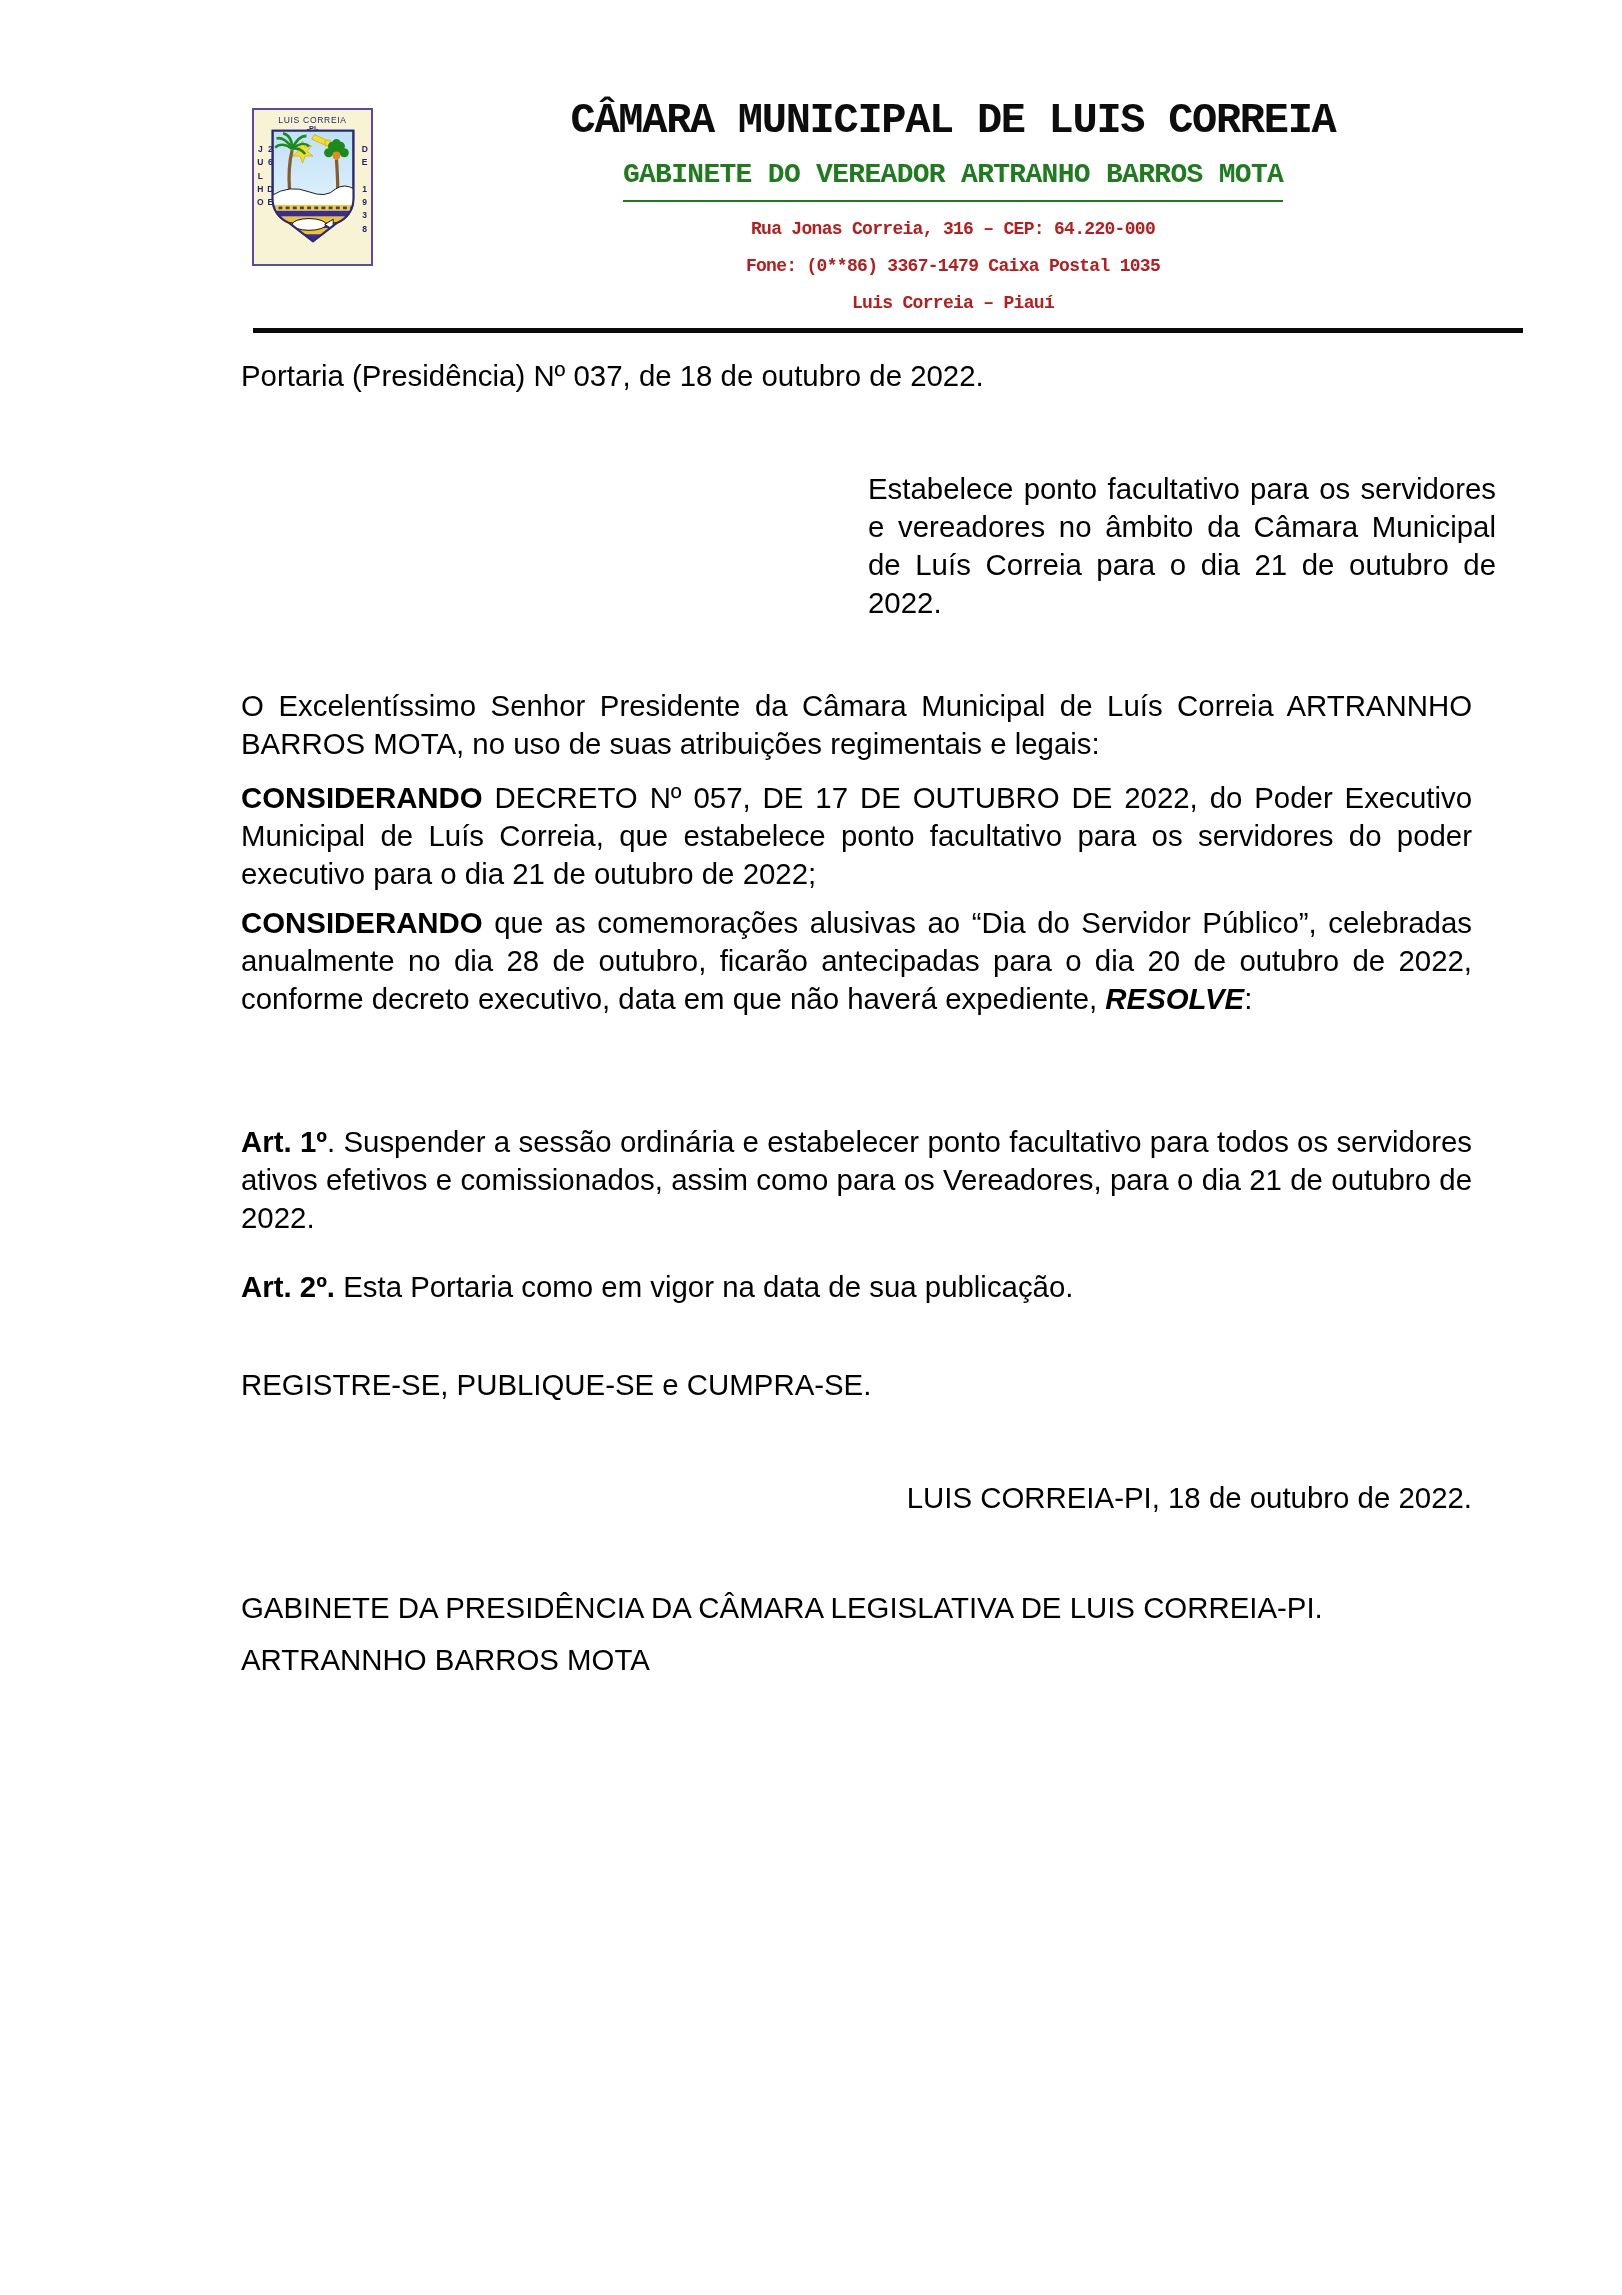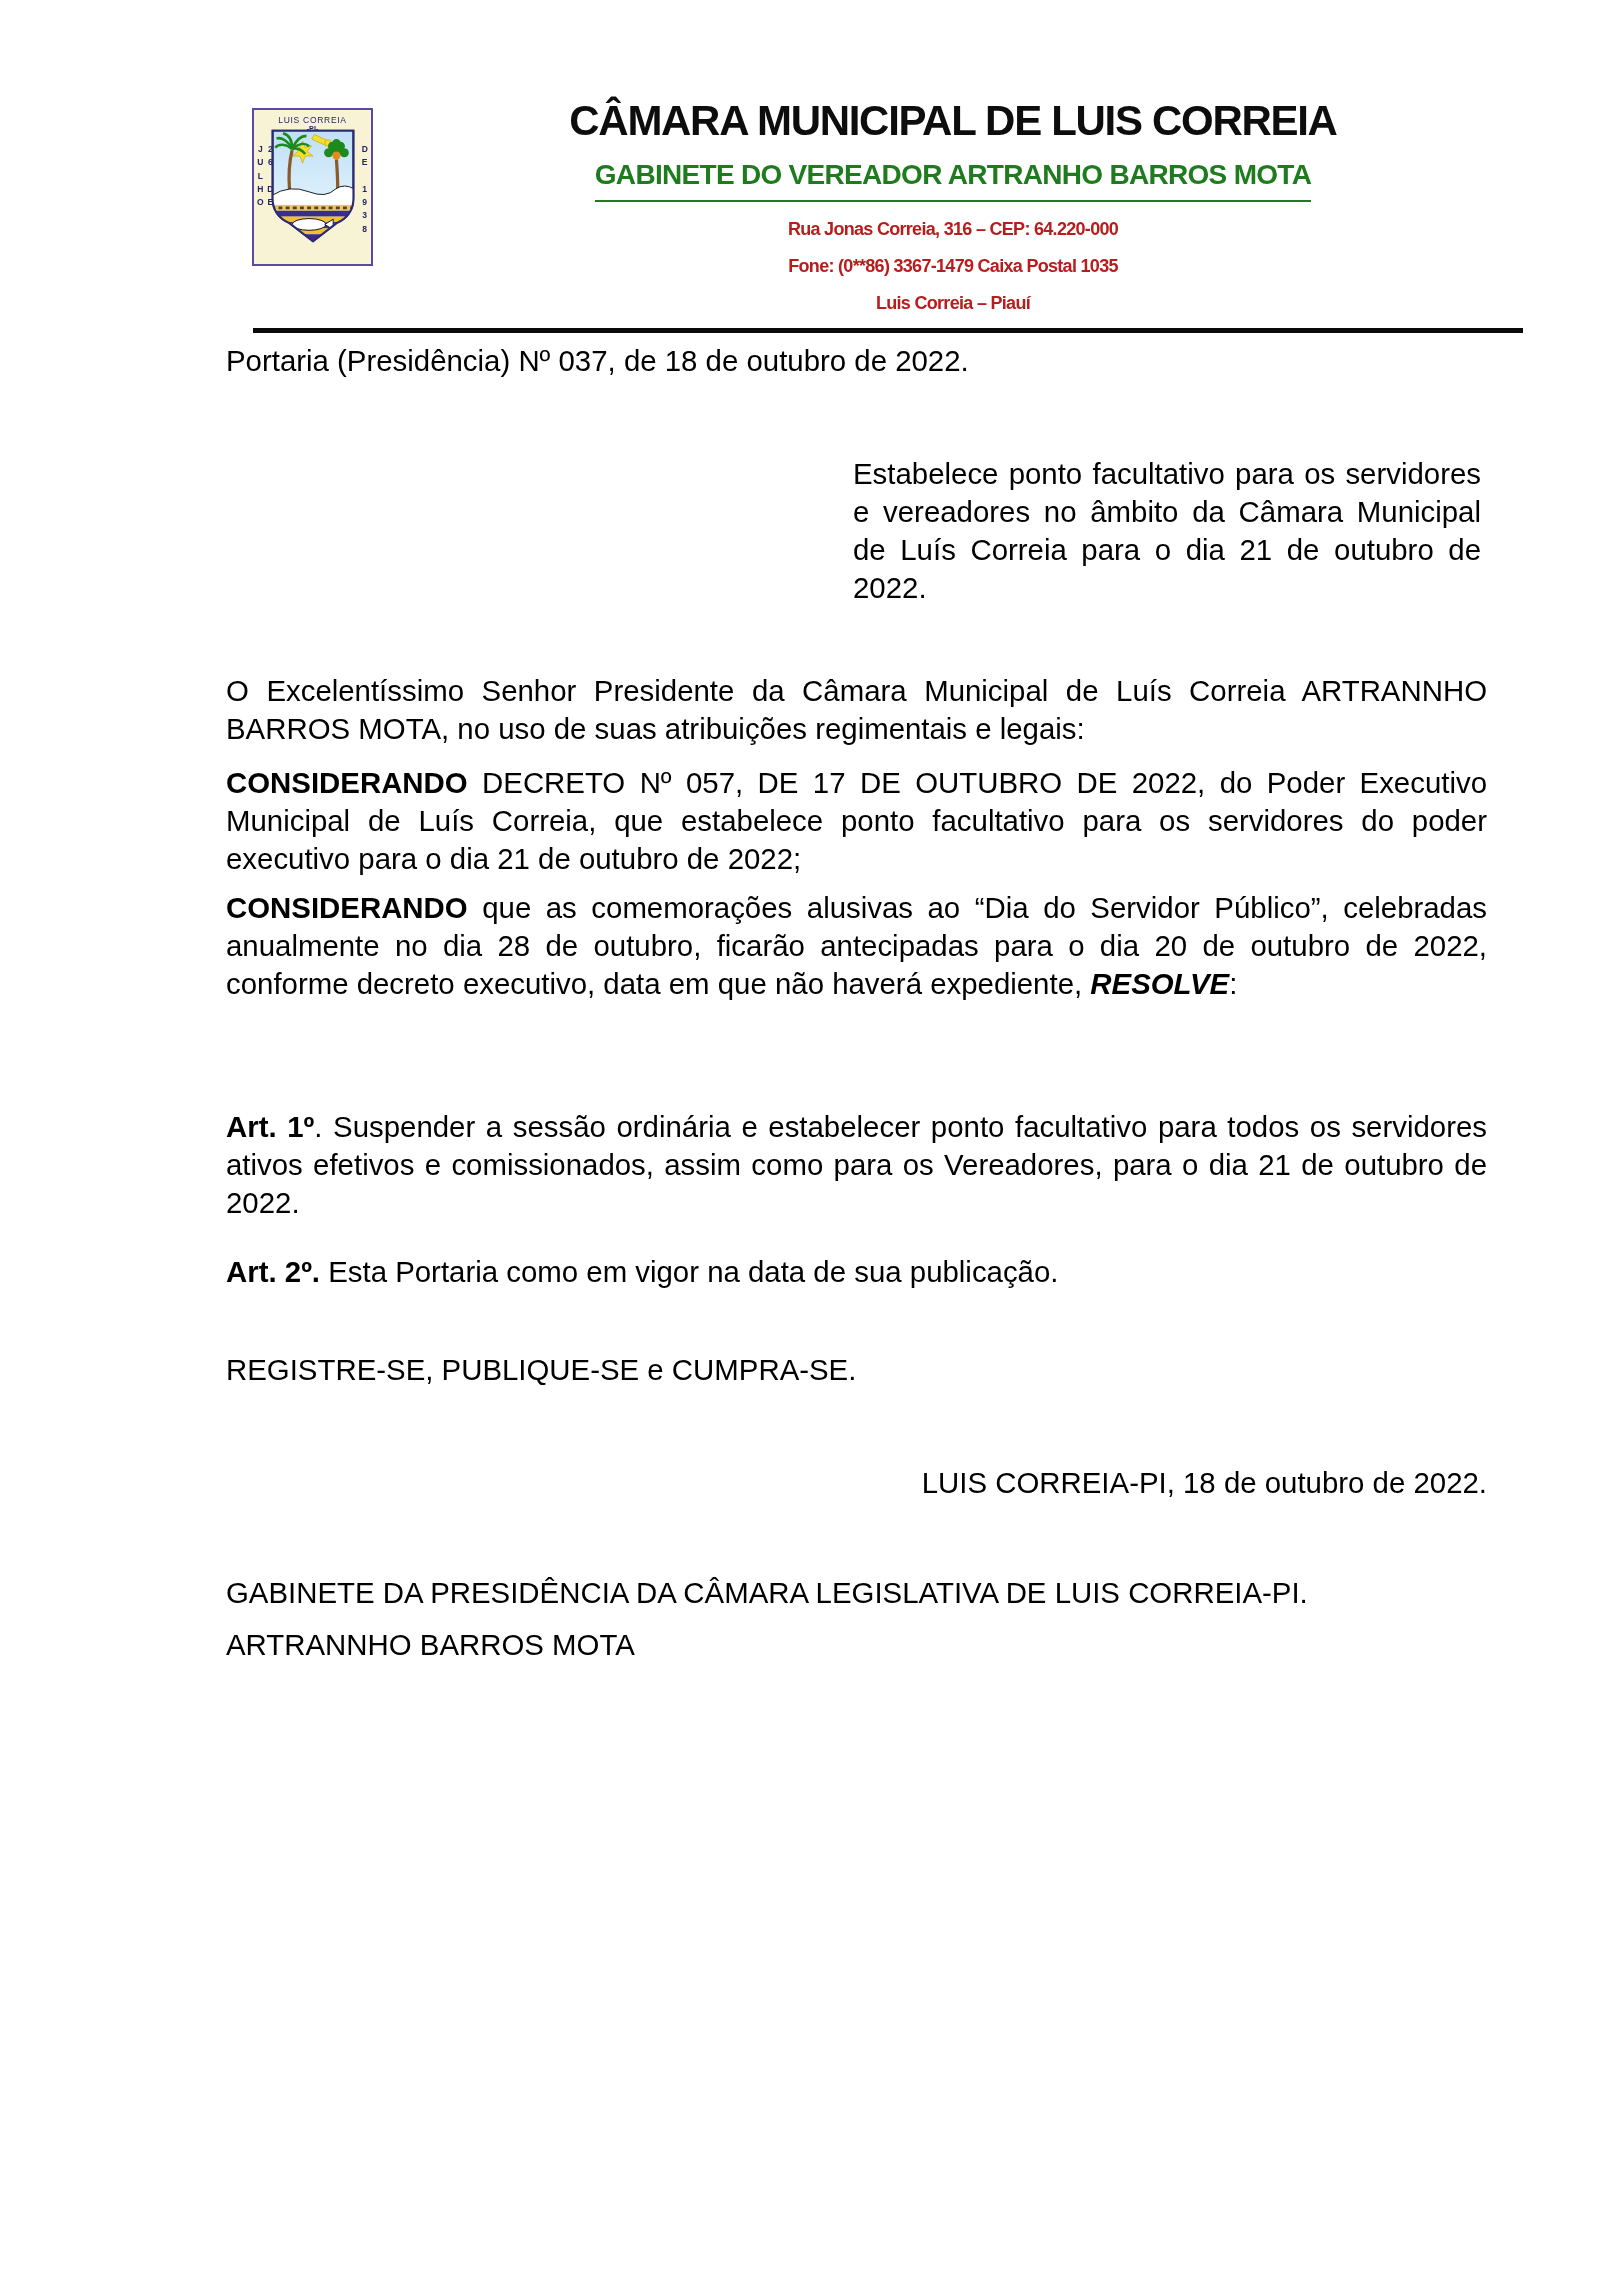--- a/index.html
+++ b/index.html
@@ -29,21 +29,21 @@
     position:absolute;top:34px;height:108px;
     writing-mode:vertical-rl;text-orientation:upright;
     font-size:8.5px;font-weight:bold;color:#24246e;letter-spacing:3.3px;
     display:flex;align-items:center;
   }
   .logo .vert.left{left:1.3px;}
   .logo .vert.right{right:1.3px;}
   .logo svg{position:absolute;left:50%;top:18.3px;transform:translateX(-50%);}
 
   .head-text{
-    position:absolute;left:383px;top:98px;width:1140px;text-align:center;
+    position:absolute;left:383px;top:98px;width:1140px;text-align:center;font-family:Liberation Mono, monospace;
   }
   .title{
     font-size:42px;line-height:46px;font-weight:bold;letter-spacing:-1.3px;color:#0d0d0d;
   }
   .office{margin-top:15.7px;line-height:30px;}
   .office-inner{
     display:inline-block;
     font-size:28px;font-weight:bold;letter-spacing:-0.7px;
     padding-bottom:10px;border-bottom:2.6px solid;
   }
@@ -52,21 +52,21 @@
   }
   .addr.first{margin-top:9.2px;}
 
   .rule{
     position:absolute;left:253px;top:328px;width:1270px;height:4.6px;background:#0a0a0a;
   }
 
   
   .col{position:absolute;left:226px;top:0;width:1261px;height:2295px;}
   .col p{
-    position:absolute;left:0;right:0;margin:0;
+    position:absolute;left:0;right:0;margin:15px;
     font-size:29.4px;line-height:38px;
   }
   .just{text-align:justify;}
   .p-portaria{top:342px;}
   .p-summary{top:455px;left:627px !important;width:628px;}
   .p-preamble{top:672px;}
   .p-cons1{top:764px;}
   .p-cons2{top:889px;}
   .p-art1{top:1108px;}
   .p-art2{top:1253px;}

